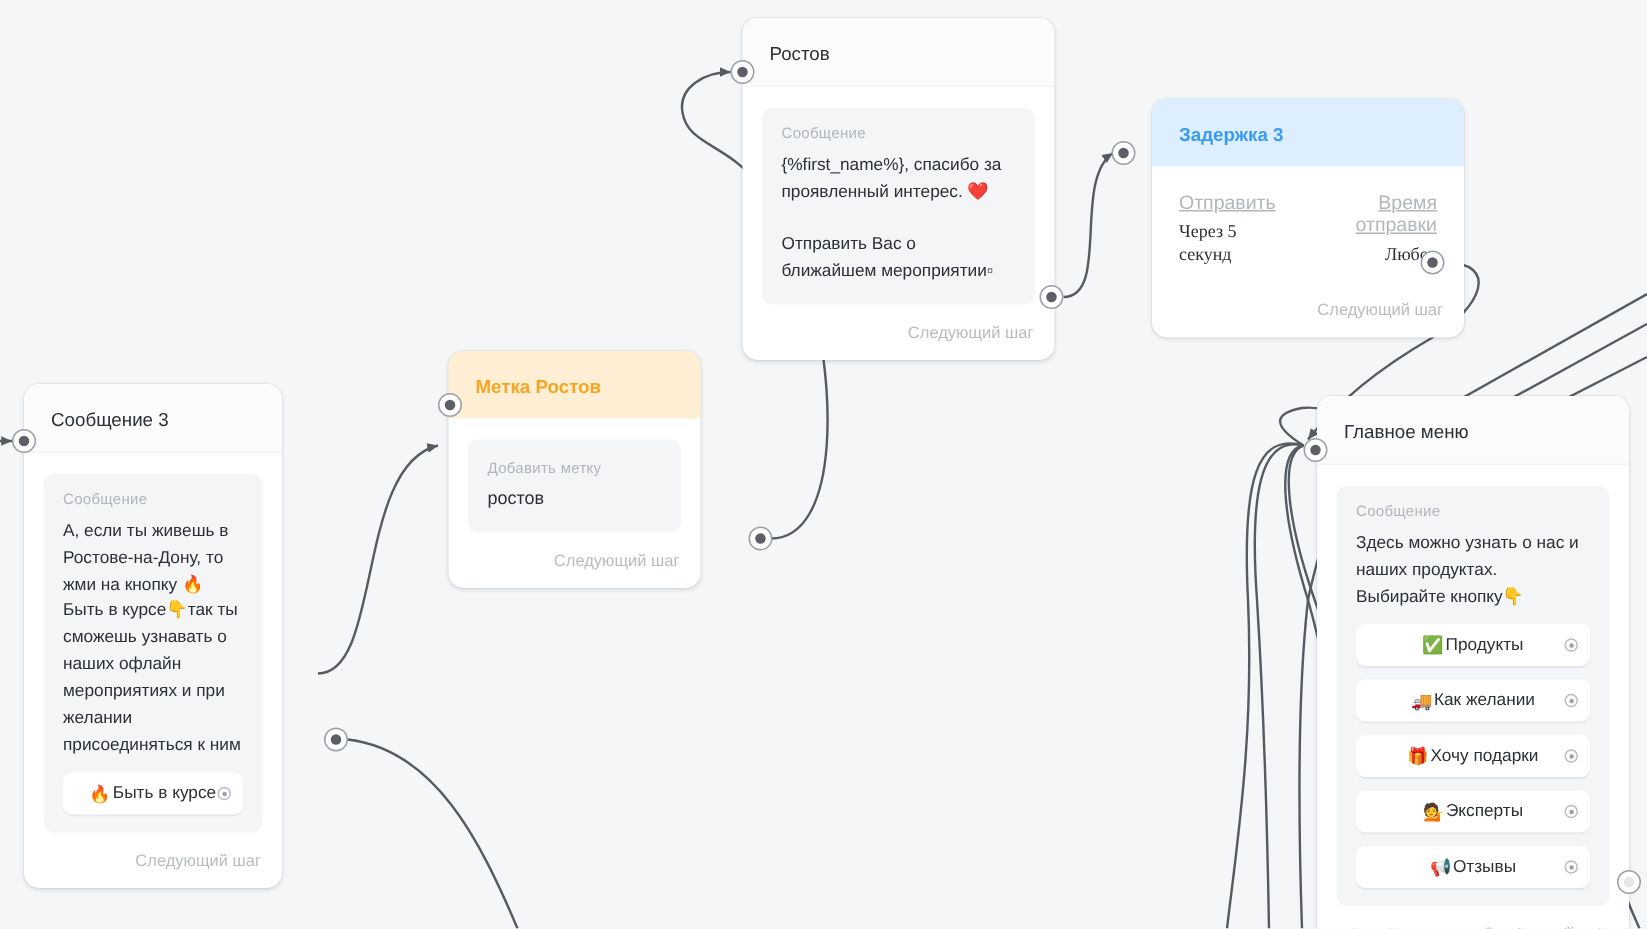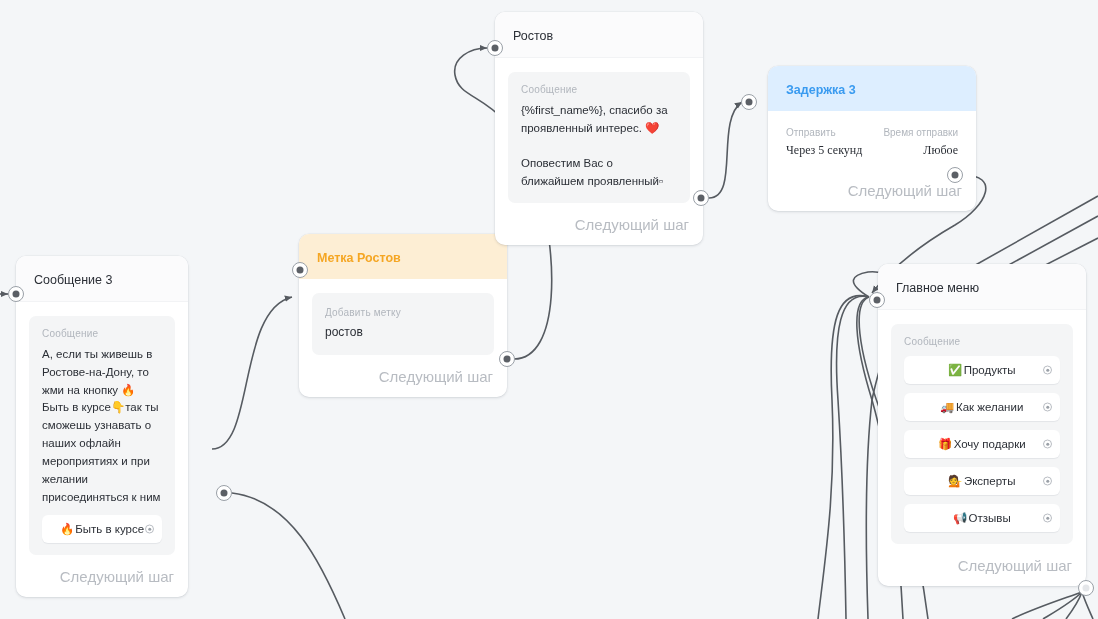--- a/index.html
+++ b/index.html
@@ -80,34 +80,35 @@
     color: #2b2f36;
     white-space: pre-wrap;
   }
   .panel-value {
     font-size: 12px;
     color: #2b2f36;
   }
   .node-footer {
     padding: 9px 14px 12px 0;
     text-align: right;
-    font-size: 15px;
+    font-size: 11px;
     color: #b8bcc2;
   }
 
   
   .delay-body {
     padding: 16px 18px 2px 18px;
     display: flex;
     justify-content: space-between;
   }
   .field-label {
-    font-size: 10px;
+    font-size: 13px;
     color: #b1b6bd;
     margin-bottom: 5px;
+    text-decoration: underline;
   }
   .field-value {
     font-size: 12px;
     color: #2b2f36;
     font-family: Liberation Serif, serif;
   }
   .field.right { text-align: right; }
 
   
   .btn-row {
@@ -222,41 +223,41 @@
           <span>Быть в курсе</span>
           <span class="dot-small"></span>
         </div>
       </div>
     </div>
     <div class="node-footer">Следующий шаг</div>
   </div>
   <div class="port" style="left:8px; top:286px;"></div>
   <div class="port" style="left:216px; top:485px;"></div>
 
-  <div class="node" style="left:299px; top:234px; width:208px;">
+  <div class="node" style="left:299px; top:234px; width:168px;">
     <div class="node-header orange">Метка Ростов</div>
     <div class="node-body">
       <div class="panel" style="padding:14px 13px 16px 13px;">
         <div class="panel-label">Добавить метку</div>
         <div class="panel-value">ростов</div>
       </div>
     </div>
     <div class="node-footer">Следующий шаг</div>
   </div>
   <div class="port" style="left:292px; top:262px;"></div>
   <div class="port" style="left:499px; top:351px;"></div>
 
   <div class="node" style="left:495px; top:12px; width:208px;">
     <div class="node-header plain">Ростов</div>
     <div class="node-body">
       <div class="panel">
         <div class="panel-label">Сообщение</div>
         <div class="panel-text">{%first_name%}, спасибо за проявленный интерес. ❤️
 
-Оповестим Вас о ближайшем проявленный▫</div>
+Отправить Вас о ближайшем мероприятии▫</div>
       </div>
     </div>
     <div class="node-footer">Следующий шаг</div>
   </div>
   <div class="port" style="left:487px; top:40px;"></div>
   <div class="port" style="left:693px; top:190px;"></div>
 
   <div class="node" style="left:768px; top:66px; width:208px;">
     <div class="node-header blue">Задержка 3</div>
     <div class="delay-body">
@@ -272,20 +273,21 @@
     <div class="node-footer" style="padding-top:22px;">Следующий шаг</div>
   </div>
   <div class="port" style="left:741px; top:94px;"></div>
   <div class="port" style="left:947px; top:167px;"></div>
 
   <div class="node" style="left:878px; top:264px; width:208px;">
     <div class="node-header plain">Главное меню</div>
     <div class="node-body">
       <div class="panel">
         <div class="panel-label">Сообщение</div>
+        <div class="panel-text">Здесь можно узнать о нас и наших продуктах. Выбирайте кнопку👇</div>
 
         <div class="btn-row">
           <span class="emoji">✅</span>
           <span>Продукты</span>
           <span class="dot-small"></span>
         </div>
 
         <div class="btn-row">
           <span class="emoji">🚚</span>
           <span> Как желании</span>

